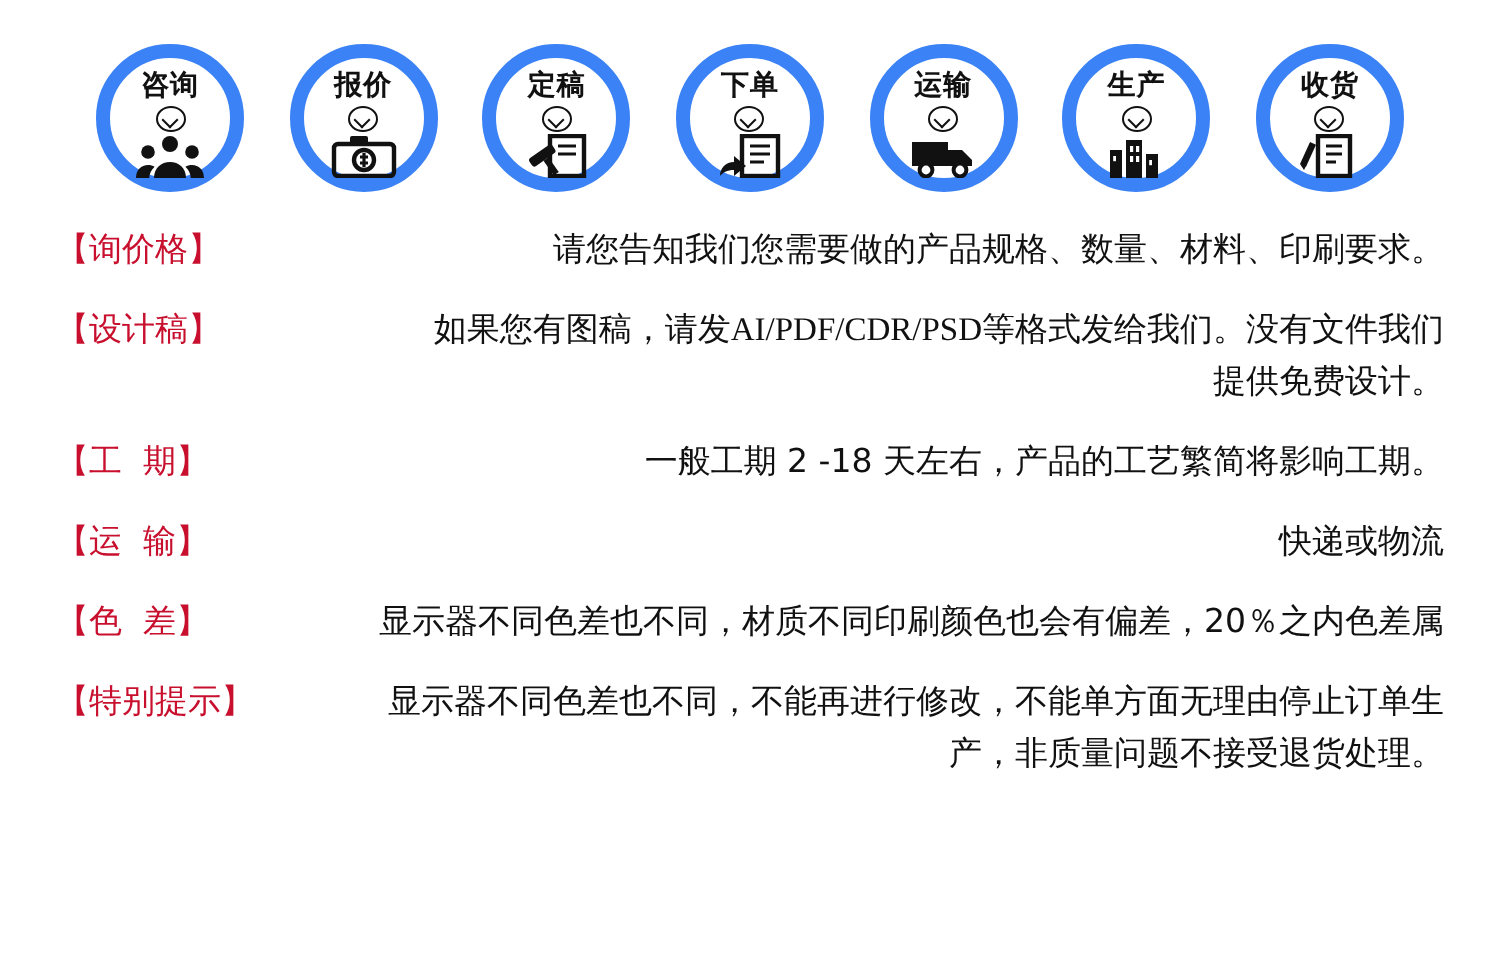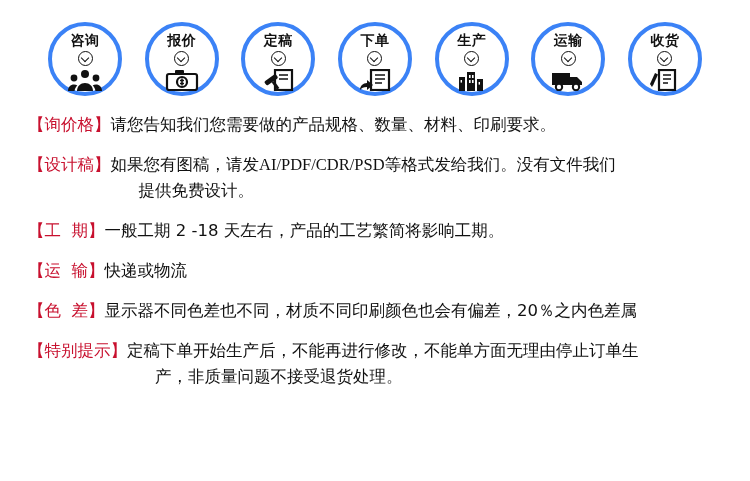--- a/index.html
+++ b/index.html
@@ -24,27 +24,27 @@
   .steps {
     display: flex;
     justify-content: space-between;
     align-items: flex-start;
     padding: 22px 48px 0 48px;
     box-sizing: border-box;
   }
   .step {
     width: 74px;
     height: 74px;
-    border: 4px solid #3b82f6;
+    border: 7px solid #3b82f6;
     border-radius: 50%;
     box-sizing: border-box;
     display: flex;
     flex-direction: column;
     align-items: center;
-    justify-content: space-between;
+    justify-content: flex-start;
     padding-top: 7px;
     position: relative;
   }
   .step-label {
     font-size: 14px;
     line-height: 15px;
     font-weight: 700;
     letter-spacing: 0.5px;
     color: #111;
   }
@@ -74,20 +74,21 @@
     display: flex;
     align-items: center;
     justify-content: center;
   }
   .step-glyph svg { display: block; }
 
   
   .body-text {
     padding: 16px 28px 0 28px;
     box-sizing: border-box;
+    text-align: right;
   }
   .para {
     display: flex;
     align-items: flex-start;
     margin-bottom: 12px;
     font-size: 16.5px;
     line-height: 26px;
   }
   .tag {
     color: #c8102e;
@@ -166,51 +167,51 @@
       <div class="step-glyph">
         <svg width="34" height="22" viewBox="0 0 34 22">
           <rect x="13" y="1" width="18" height="20" fill="none" stroke="#111" stroke-width="2.2"></rect>
           <path d="M17 6h10M17 10h10M17 14h7" stroke="#111" stroke-width="1.6"></path>
           <path d="M2 21c0-4 3-7 7-7v-3l6 5-6 5v-3c-3.5 0-5.6 1.3-7 3z" fill="#111"></path>
         </svg>
       </div>
     </div>
 
     <div class="step">
+      <div class="step-label">运输</div>
+      <div class="step-arrow"></div>
+      <div class="step-glyph">
+        <svg width="34" height="22" viewBox="0 0 34 22">
+          <rect x="1" y="4" width="18" height="12" fill="#111"></rect>
+          <path d="M19 8h7l5 5v3H19z" fill="#111"></path>
+          <circle cx="8" cy="18" r="3.2" fill="#fff" stroke="#111" stroke-width="2"></circle>
+          <circle cx="25" cy="18" r="3.2" fill="#fff" stroke="#111" stroke-width="2"></circle>
+        </svg>
+      </div>
+    </div>
+
+    <div class="step">
       <div class="step-label">生产</div>
       <div class="step-arrow"></div>
       <div class="step-glyph">
         <svg width="34" height="22" viewBox="0 0 34 22">
           <rect x="4" y="8" width="6" height="14" fill="#111"></rect>
           <rect x="12" y="3" width="8" height="19" fill="#111"></rect>
           <rect x="22" y="10" width="6" height="12" fill="#111"></rect>
           <rect x="14" y="6" width="1.6" height="3" fill="#fff"></rect>
           <rect x="17" y="6" width="1.6" height="3" fill="#fff"></rect>
           <rect x="14" y="11" width="1.6" height="3" fill="#fff"></rect>
           <rect x="17" y="11" width="1.6" height="3" fill="#fff"></rect>
           <rect x="5.6" y="11" width="1.4" height="2.6" fill="#fff"></rect>
           <rect x="23.6" y="13" width="1.4" height="2.6" fill="#fff"></rect>
         </svg>
       </div>
     </div>
 
     <div class="step">
-      <div class="step-label">运输</div>
-      <div class="step-arrow"></div>
-      <div class="step-glyph">
-        <svg width="34" height="22" viewBox="0 0 34 22">
-          <rect x="1" y="4" width="18" height="12" fill="#111"></rect>
-          <path d="M19 8h7l5 5v3H19z" fill="#111"></path>
-          <circle cx="8" cy="18" r="3.2" fill="#fff" stroke="#111" stroke-width="2"></circle>
-          <circle cx="25" cy="18" r="3.2" fill="#fff" stroke="#111" stroke-width="2"></circle>
-        </svg>
-      </div>
-    </div>
-
-    <div class="step">
       <div class="step-label">收货</div>
       <div class="step-arrow"></div>
       <div class="step-glyph">
         <svg width="34" height="22" viewBox="0 0 34 22">
           <rect x="11" y="1" width="16" height="20" fill="none" stroke="#111" stroke-width="2.2"></rect>
           <path d="M15 6h8M15 10h8M15 14h5" stroke="#111" stroke-width="1.6"></path>
           <path d="M2 15l5-11 3 1.4-5 11z" fill="#111"></path>
           <path d="M2 15l3.2.6L4 18z" fill="#111"></path>
         </svg>
       </div>
@@ -252,19 +253,19 @@
     <div class="para p5">
       <span class="tag">【色  差】</span>
       <span class="content">
         <span>显示器不同色差也不同，材质不同印刷颜色也会有偏差，20％之内色差属</span>
       </span>
     </div>
 
     <div class="para p6">
       <span class="tag">【特别提示】</span>
       <span class="content">
-        <span>定稿下单开始生产后，不能再进行修改，不能单方面无理由停止订单生</span>
+        <span>显示器不同色差也不同，不能再进行修改，不能单方面无理由停止订单生</span>
         <span class="indent-line">产，非质量问题不接受退货处理。</span>
       </span>
     </div>
 
   </div>
 </div>
 
 </body></html>

